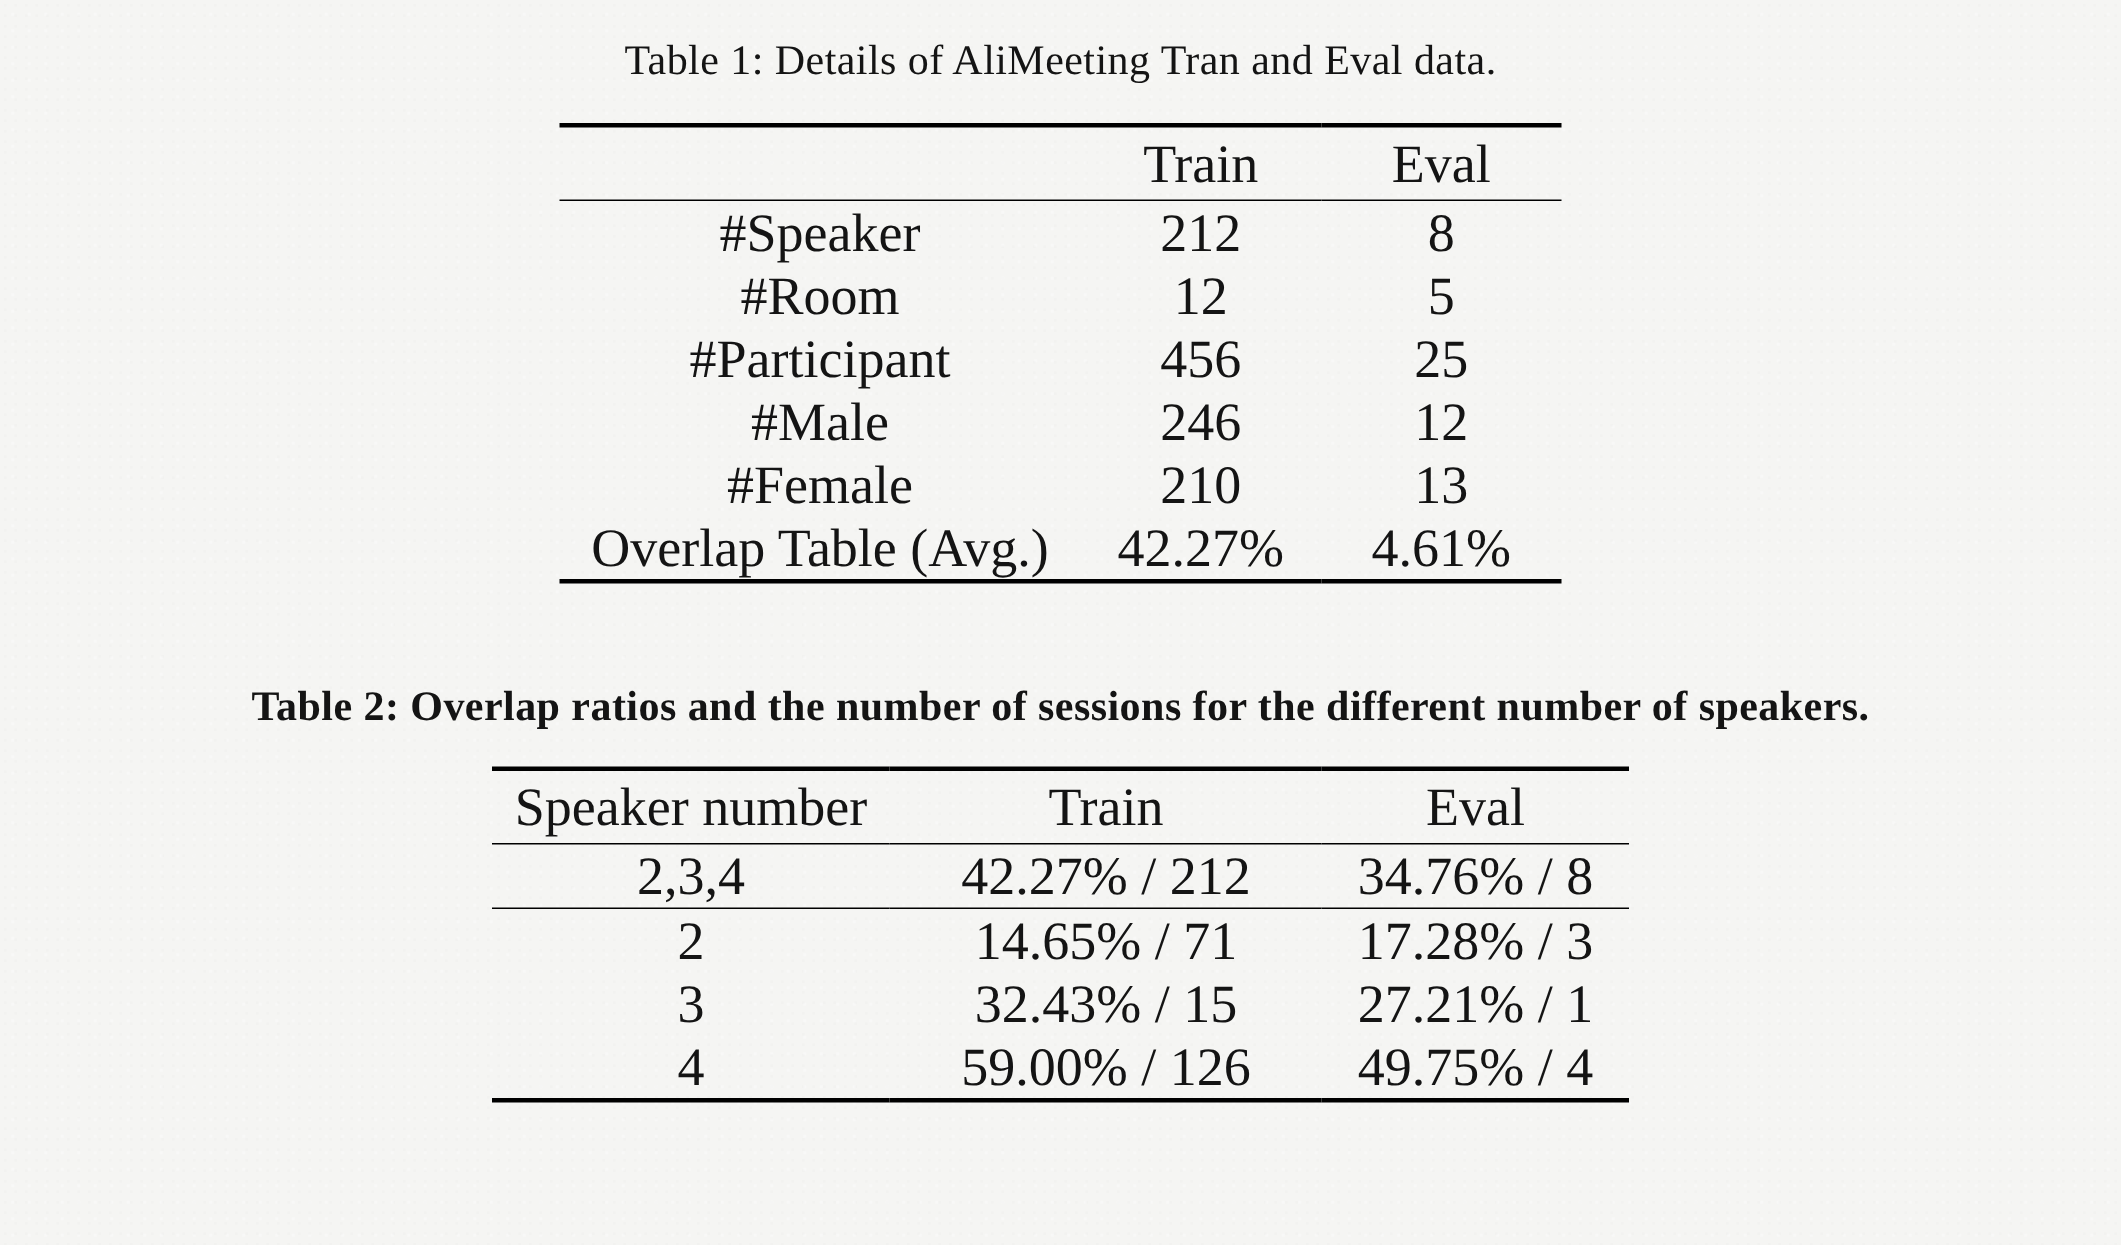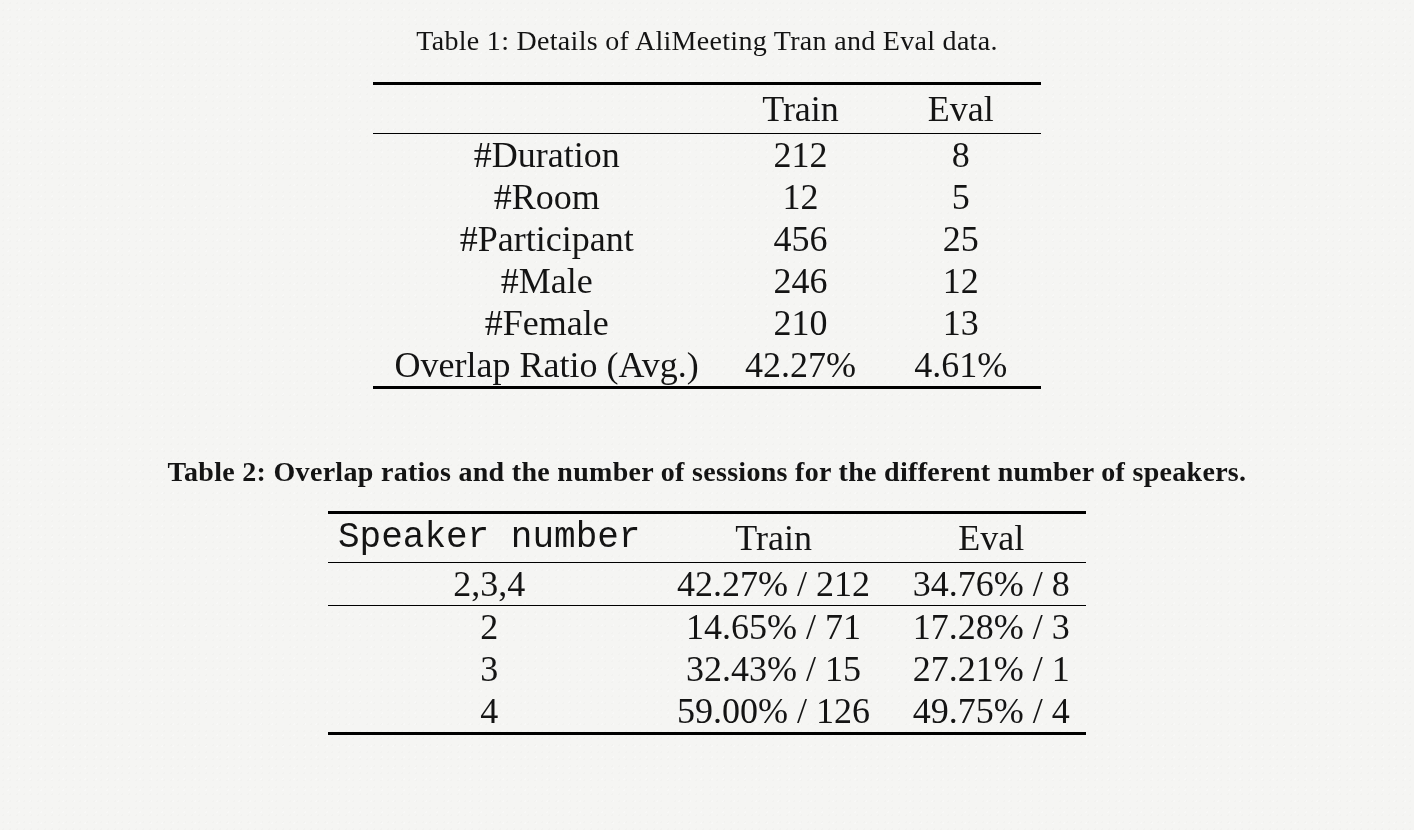--- a/index.html
+++ b/index.html
@@ -68,21 +68,21 @@
   }
 
   
   table.t1 { margin-top: 24px; width: 668px; }
   table.t1 .col-label { width: 52%; }
   table.t1 .col-train { width: 24%; }
   table.t1 .col-eval  { width: 24%; }
 
   
   table.t2 { margin-top: 22px; width: 758px; }
-  table.t2 .col-speaker { width: 35%; font-family: Liberation Mono, monospace; }
+  table.t2 .col-speaker { width: 35%; }
   table.t2 .col-train   { width: 38%; }
   table.t2 .col-eval    { width: 27%; }
 
   table.t2 tbody tr.group-row {
     border-bottom: 1.6px solid #000;
   }
 </style>
 </head>
 <body>
 
@@ -93,21 +93,21 @@
   <table class="paper-table t1">
     <thead>
       <tr>
         <th class="col-label"></th>
         <th class="col-train">Train</th>
         <th class="col-eval">Eval</th>
       </tr>
     </thead>
     <tbody>
       <tr>
-        <td>#Duration</td>
+        <td>#Speaker</td>
         <td>212</td>
         <td>8</td>
       </tr>
       <tr>
         <td>#Room</td>
         <td>12</td>
         <td>5</td>
       </tr>
       <tr>
         <td>#Participant</td>
@@ -118,21 +118,21 @@
         <td>#Male</td>
         <td>246</td>
         <td>12</td>
       </tr>
       <tr>
         <td>#Female</td>
         <td>210</td>
         <td>13</td>
       </tr>
       <tr>
-        <td>Overlap Ratio (Avg.)</td>
+        <td>Overlap Table (Avg.)</td>
         <td>42.27%</td>
         <td>4.61%</td>
       </tr>
     </tbody>
   </table>
 
   <div class="caption caption-2">Table 2: Overlap ratios and the number of sessions for the different number of speakers.</div>
 
   <table class="paper-table t2">
     <thead>

